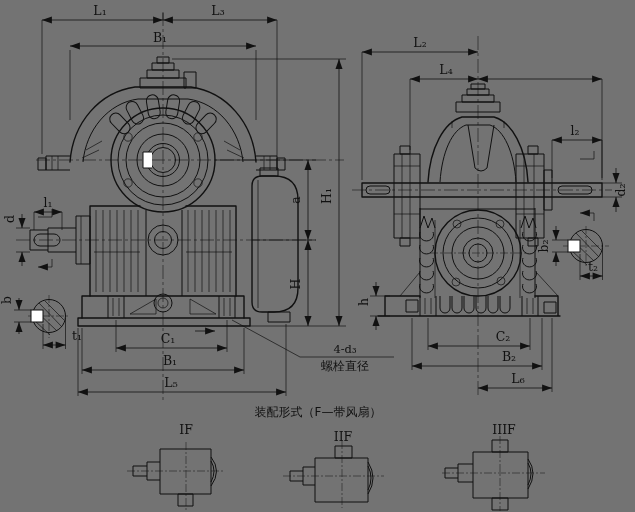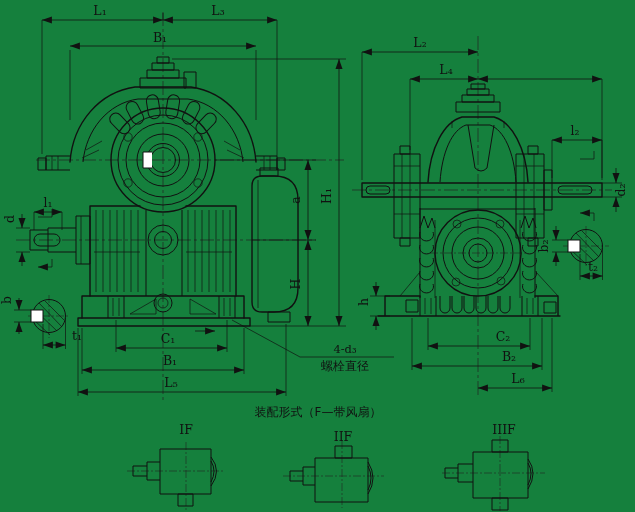--- a/index.html
+++ b/index.html
@@ -1,16 +1,16 @@
 <!DOCTYPE html>
 <html><head>
 <meta charset="utf-8">
 <style>
   html,body{margin:0;padding:0;background:#f0f0f0;}
-  #stage{width:635px;height:512px;background:#15803d;position:relative;margin:0 auto;
+  #stage{width:635px;height:512px;background:#737373;position:relative;margin:0 auto;
          font-family:"DejaVu Serif","Liberation Serif",serif;}
   svg{display:block}
   .o  {stroke:#111;stroke-width:1.4;fill:none;stroke-linejoin:round;stroke-linecap:round}
   .m  {stroke:#111;stroke-width:1;fill:none;stroke-linejoin:round}
   .t  {stroke:#111;stroke-width:.7;fill:none}
   .dim{stroke:#111;stroke-width:.8;fill:none}
   .cl {stroke:#222;stroke-width:.7;fill:none;stroke-dasharray:14 3 3 3}
   .cl2{stroke:#222;stroke-width:.6;fill:none;stroke-dasharray:8 2 2 2}
   .wf {fill:#fff;stroke:#111;stroke-width:1}
   text.lbl{font-family:"DejaVu Serif","Liberation Serif",serif;font-size:12.5px;fill:#111}

